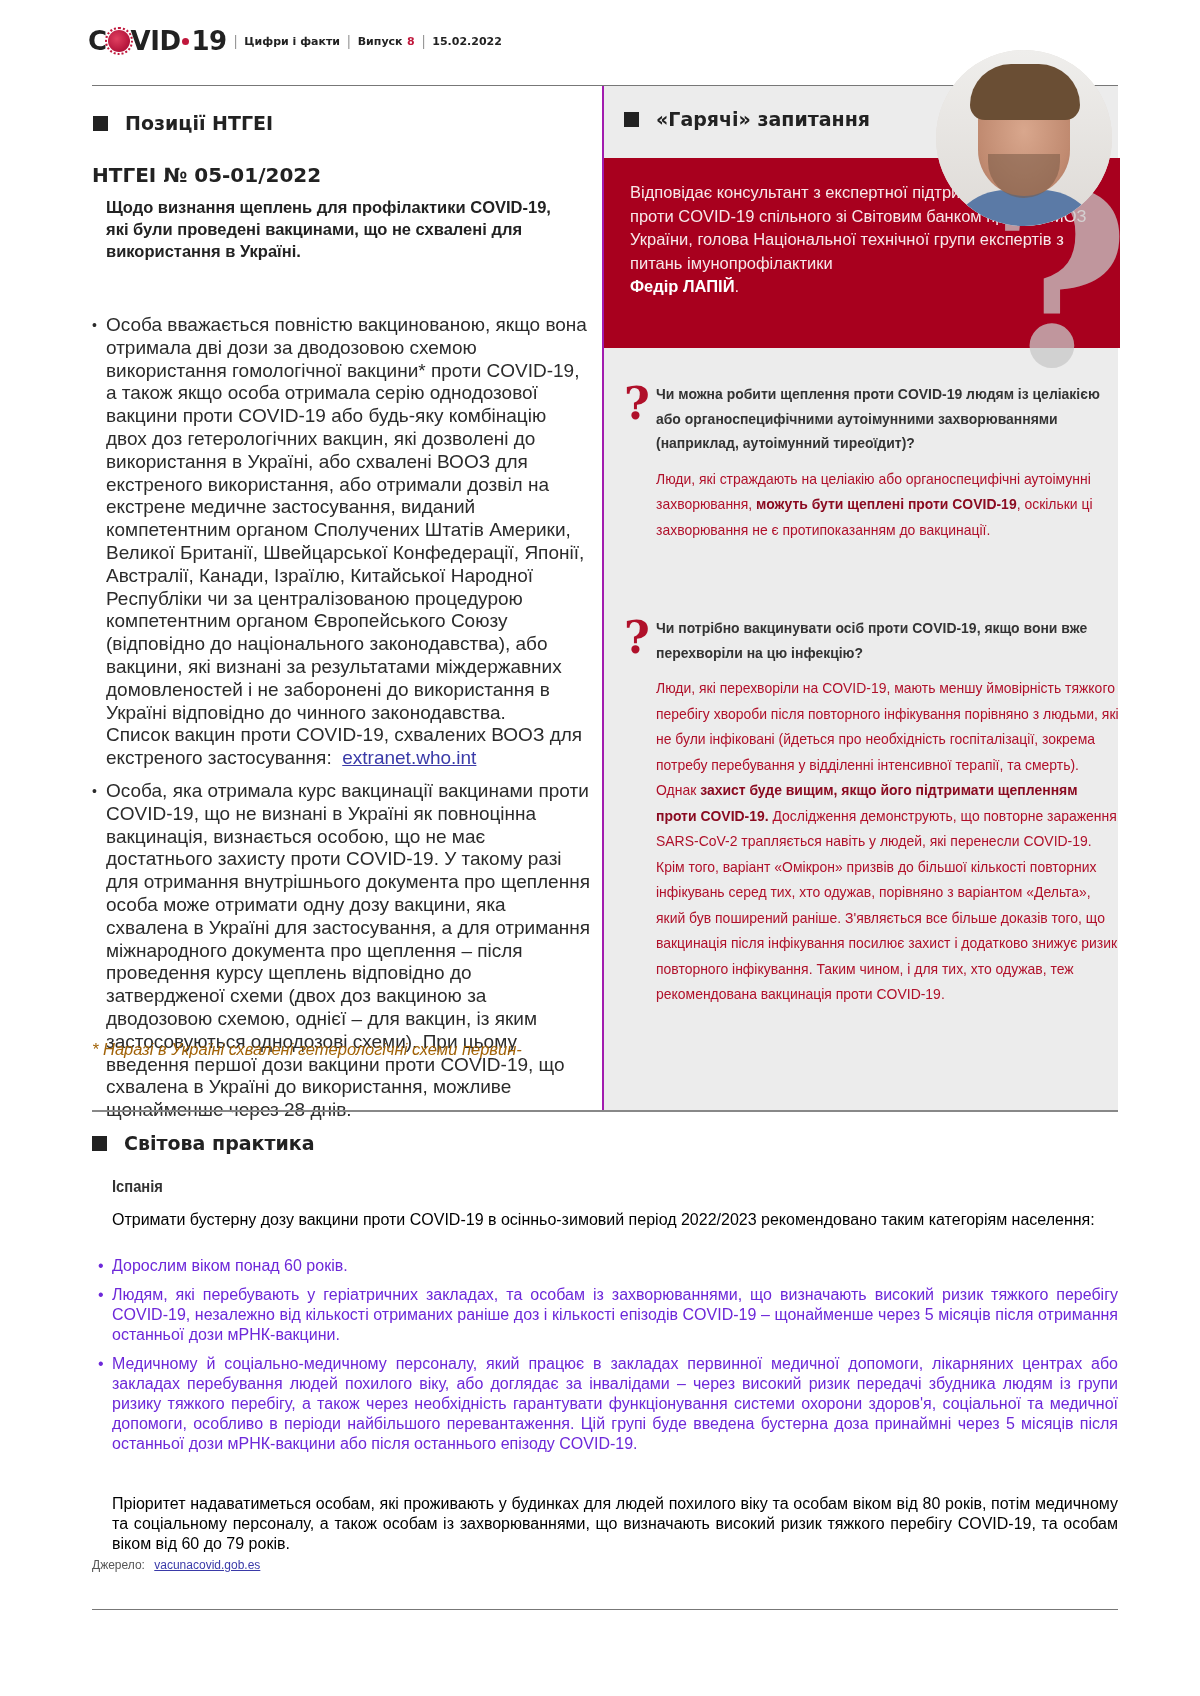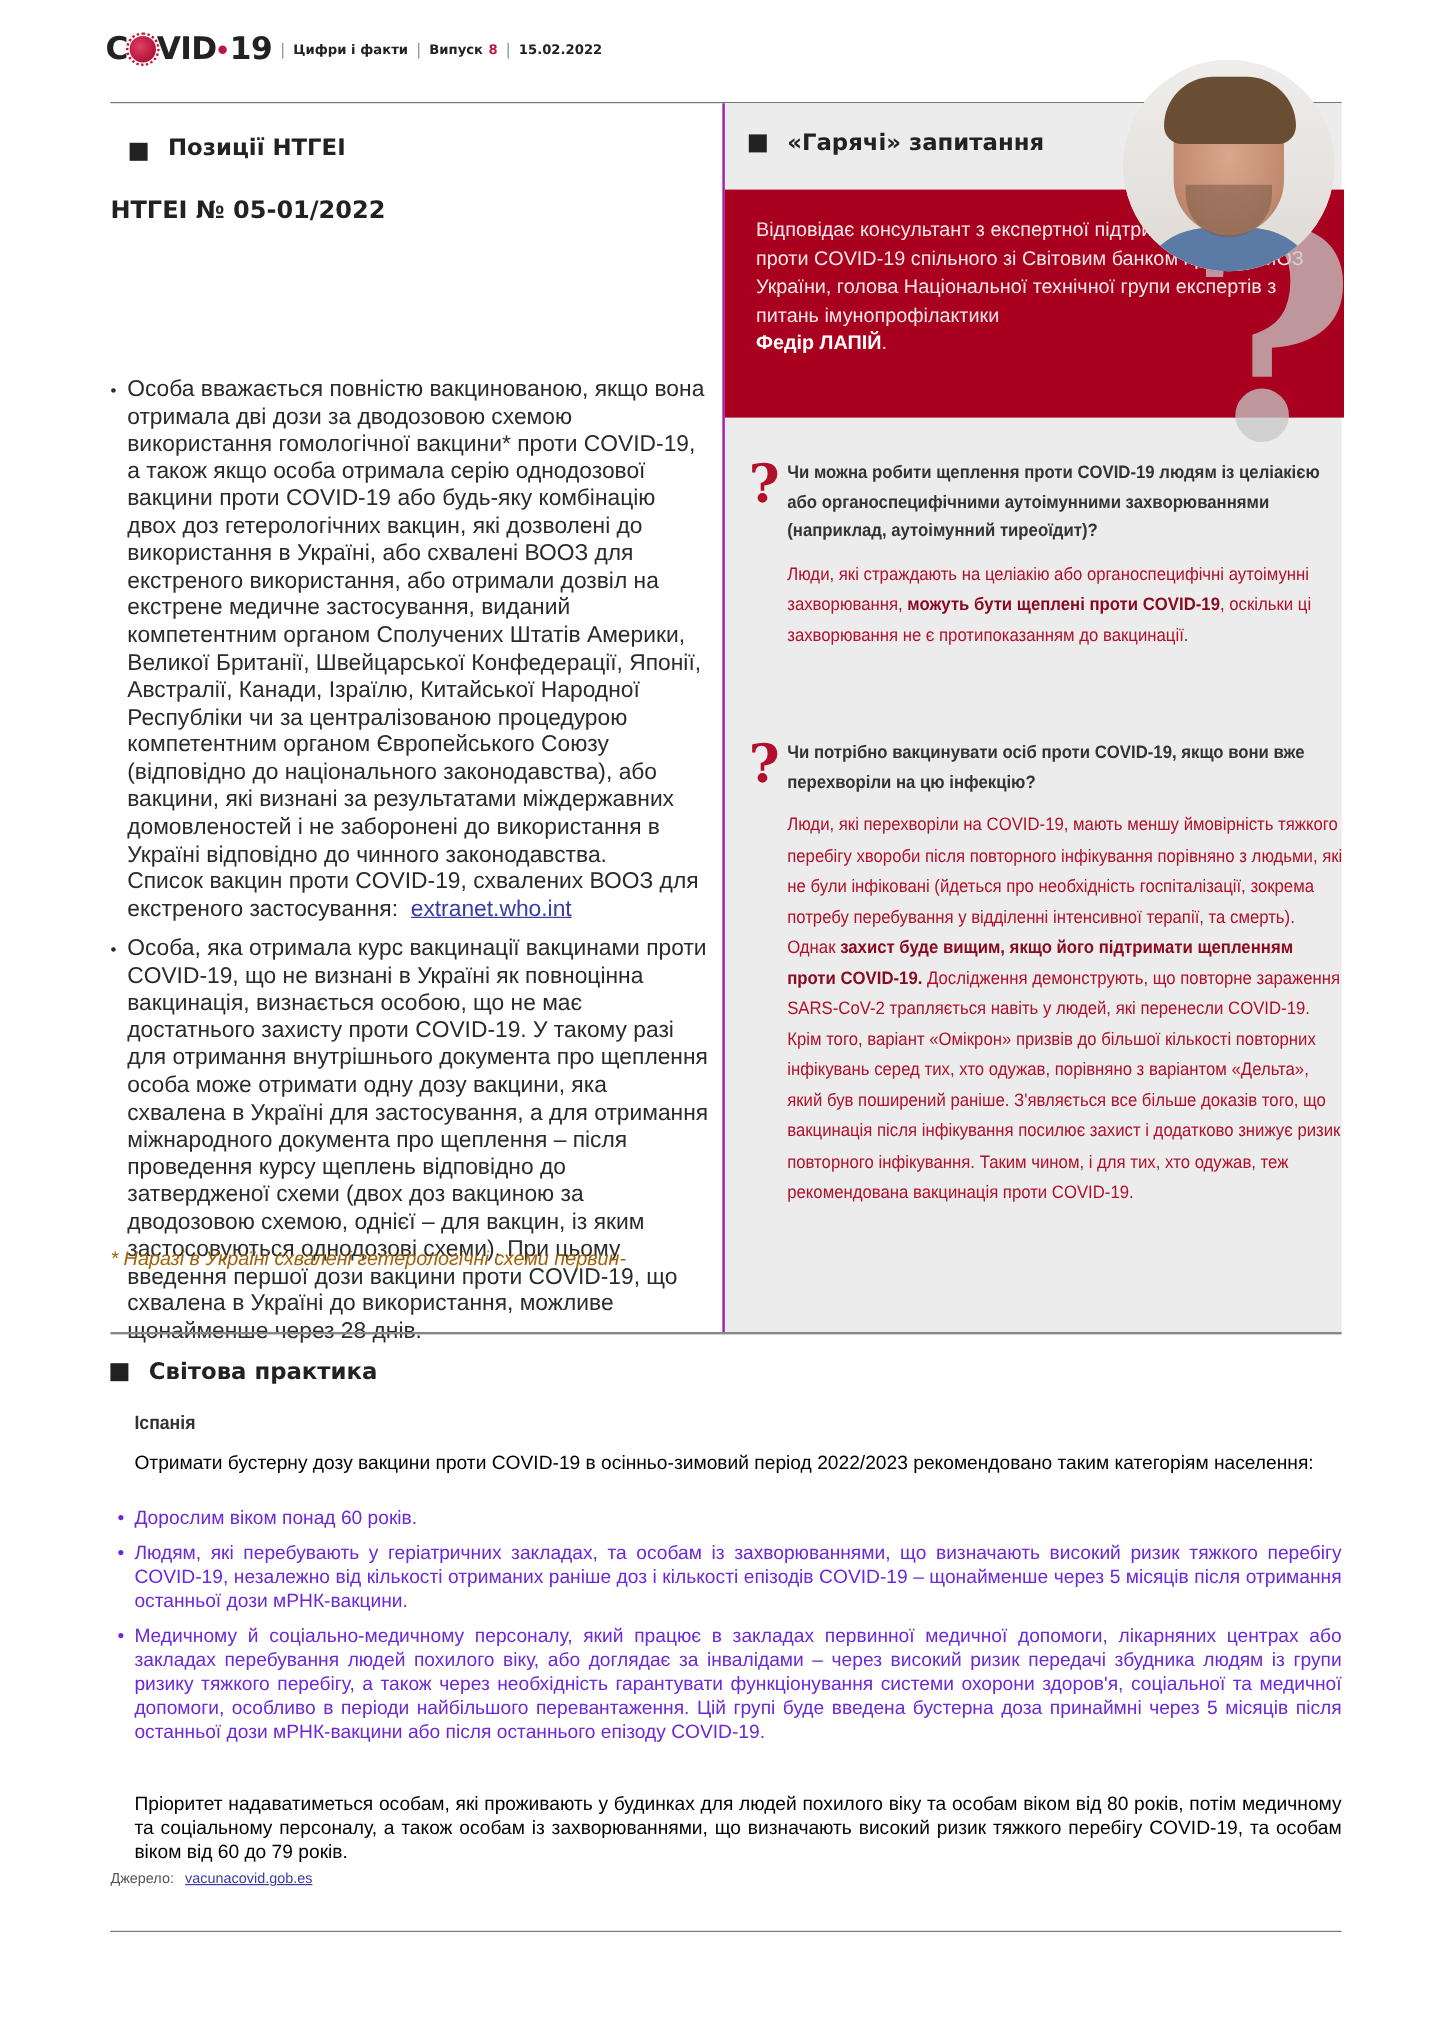--- a/index.html
+++ b/index.html
@@ -16,21 +16,21 @@
   .hdr .meta { font-family: "DejaVu Sans", sans-serif; font-weight: bold; font-size: 11px; color: #222; }
   .hdr .meta.red { color: #c0183c; }
 
   
   .toprule { position: absolute; left: 92px; top: 85px; width: 1026px; height: 1px; background: #777; }
 
   
   .left { position: absolute; left: 92px; top: 86px; width: 510px; height: 1024px; }
   .sec-title { display: flex; align-items: center; font-family: "DejaVu Sans", sans-serif; font-weight: bold; font-size: 19px; color: #222; }
   .sq { display: inline-block; width: 15px; height: 15px; background: #222; margin-right: 17px; }
-  .left .sec-title { position: absolute; left: 16px; top: 26px; align-items: flex-end; }
+  .left .sec-title { position: absolute; left: 1px; top: 26px; }
   .doc-no { position: absolute; left: 0; top: 77px; font-family: "DejaVu Sans", sans-serif; font-weight: bold; font-size: 20px; color: #222; }
   .doc-sub { position: absolute; left: 14px; top: 110px; width: 460px; font-weight: bold; font-size: 16.5px; line-height: 22px; color: #222; }
   .bullets { position: absolute; left: 0; top: 188px; width: 500px; font-size: 19px; line-height: 22.8px; color: #2b2b2b; margin-top: 40px; }
   .bullets .b { position: relative; padding-left: 14px; margin-bottom: 10px; }
   .bullets .b::before { content: "•"; position: absolute; left: 0; top: 0; font-size: 14px; }
   .bullets a { color: #3a3aa8; text-decoration: underline; }
   .footnote { position: absolute; left: 0; top: 952px; width: 500px; font-style: italic; font-size: 16.5px; line-height: 22px; color: #a16207; }
   .footnote .fl { padding-left: 12px; display: block; }
 
   
@@ -91,20 +91,21 @@
 </div>
 
 <div class="toprule"></div>
 
 <div class="left">
   <div class="sec-title">
     <span class="sq"></span>
     <span>Позиції НТГЕІ</span>
   </div>
   <div class="doc-no">НТГЕІ № 05-01/2022</div>
+  <div class="doc-sub">Щодо визнання щеплень для профілактики COVID-19, які були проведені вакцинами, що не схвалені для використання в Україні.</div>
   <div class="bullets">
     <div class="b">
       <span>Особа вважається повністю вакцинованою, якщо вона отримала дві дози за дводозовою схемою використання гомологічної вакцини* проти COVID-19, а також якщо особа отримала серію однодозової вакцини проти COVID-19 або будь-яку комбінацію двох доз гетерологічних вакцин, які дозволені до використання в Україні, або схвалені ВООЗ для екстреного використання, або отримали дозвіл на екстрене медичне застосування, виданий компетентним органом Сполучених Штатів Америки, Великої Британії, Швейцарської Конфедерації, Японії, Австралії, Канади, Ізраїлю, Китайської Народної Республіки чи за централізованою процедурою компетентним органом Європейського Союзу (відповідно до національного законодавства), або вакцини, які визнані за результатами міждержавних домовленостей і не заборонені до використання в Україні відповідно до чинного законодавства.</span><br>
       <span>Список вакцин проти COVID-19, схвалених ВООЗ для екстреного застосування:</span>&nbsp;
       <a>extranet.who.int</a>
     </div>
     <div class="b">
       <span>Особа, яка отримала курс вакцинації вакцинами проти COVID-19, що не визнані в Україні як повноцінна вакцинація, визнається особою, що не має достатнього захисту проти COVID-19. У такому разі для отримання внутрішнього документа про щеплення особа може отримати одну дозу вакцини, яка схвалена в Україні для застосування, а для отримання міжнародного документа про щеплення – після проведення курсу щеплень відповідно до затвердженої схеми (двох доз вакциною за дводозовою схемою, однієї – для вакцин, із яким застосовуються однодозові схеми). При цьому введення першої дози вакцини проти COVID-19, що схвалена в Україні до використання, можливе щонайменше через 28 днів.</span>
     </div>
   </div>

